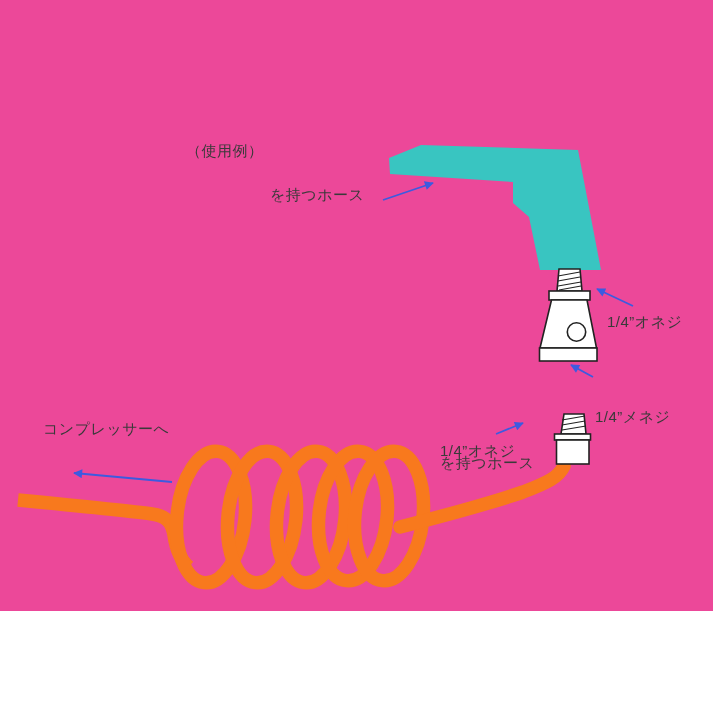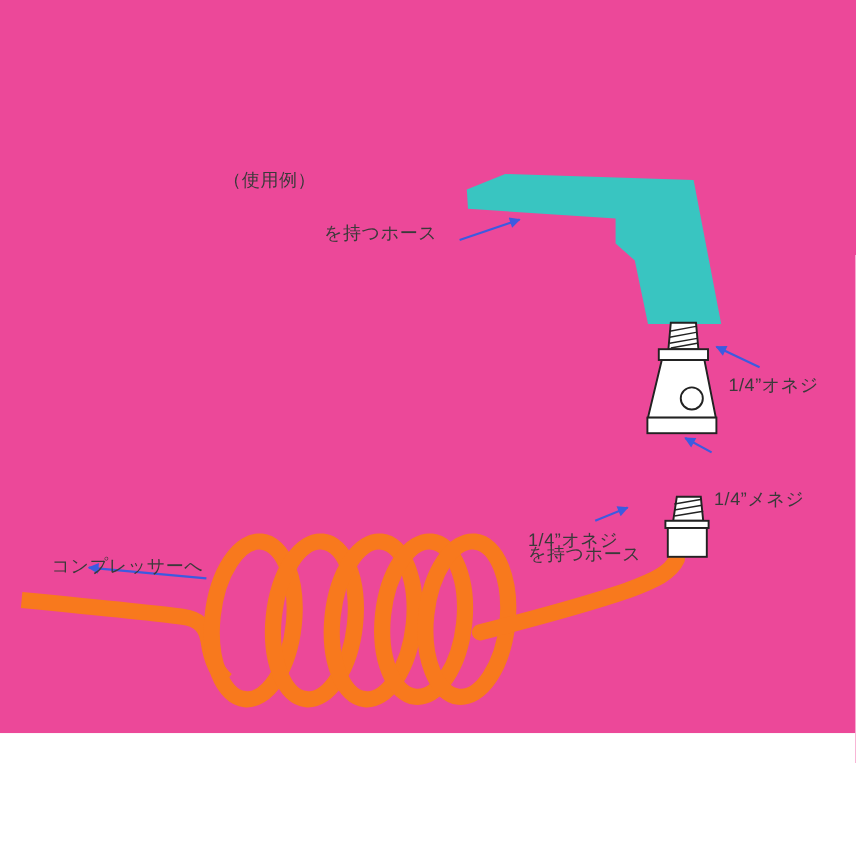--- a/index.html
+++ b/index.html
@@ -79,15 +79,15 @@
 
   <div class="lbl" style="left:607px;top:311px;">1/4”オネジ</div>
 
   <div class="lbl" style="left:595px;top:374px;margin-top:32px;">1/4”メネジ</div>
 
   <div>
     <div class="lbl" style="left:440px;top:440px;">1/4”オネジ</div>
     <div class="lbl" style="left:440px;top:452px;">を持つホース</div>
   </div>
 
-  <div class="lbl" style="left:43px;top:462px;">コンプレッサーへ</div>
+  <div class="lbl" style="left:43px;top:420px;font-family:Liberation Mono, monospace;">コンプレッサーへ</div>
 
 </div>
 
 </body></html>

